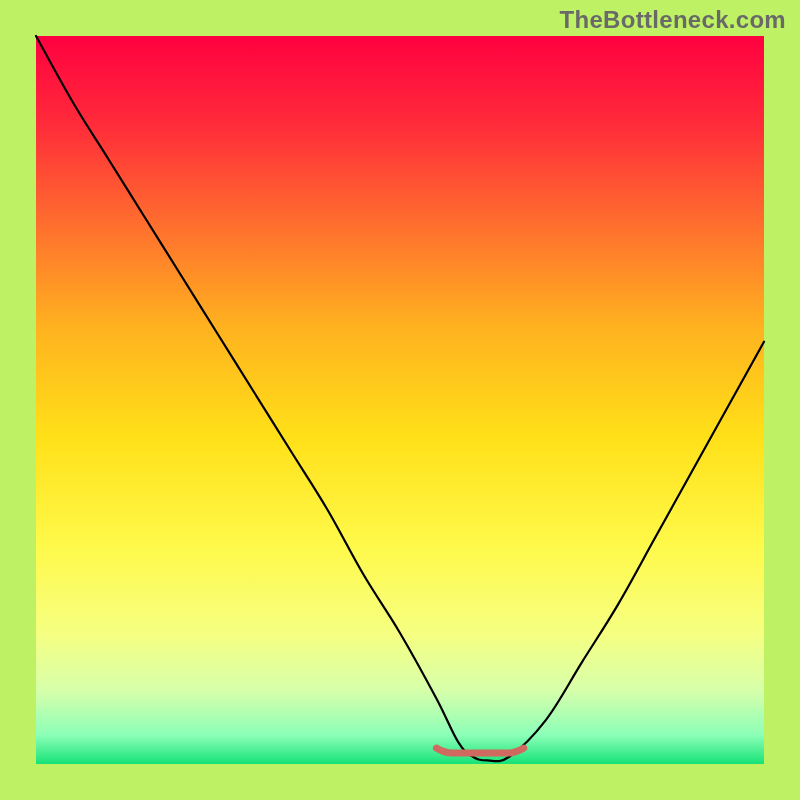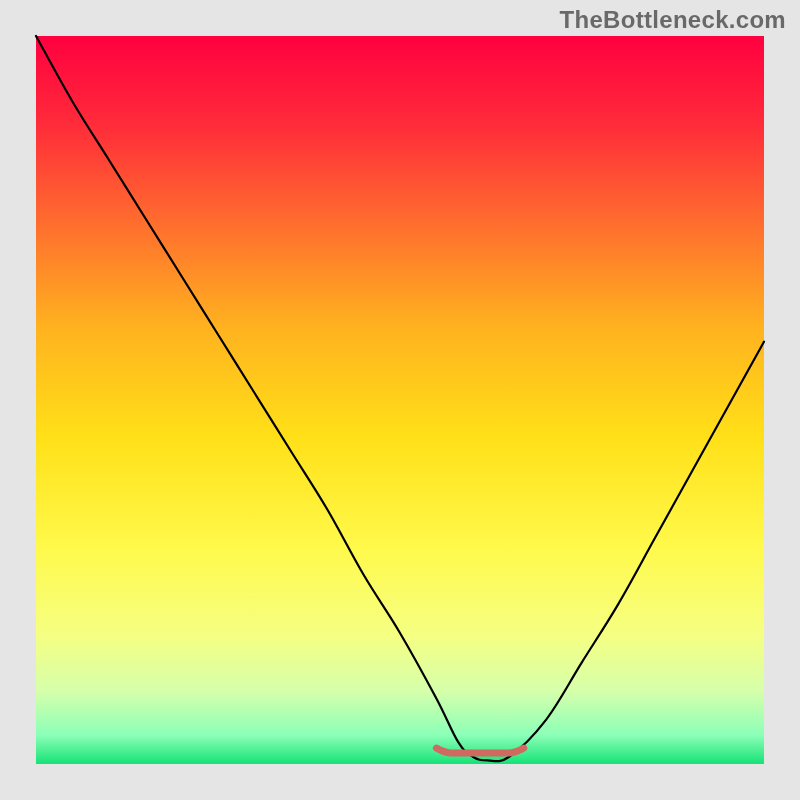--- a/index.html
+++ b/index.html
@@ -7,21 +7,21 @@
     padding: 0;
     width: 800px;
     height: 800px;
     background: #000;
     overflow: hidden;
   }
   .wrap {
     position: relative;
     width: 800px;
     height: 800px;
-    background: #e5e5e5;
+    background: #bef264;
   }
   .attribution {
     position: absolute;
     top: 6px;
     right: 14px;
     font-family: Arial, Helvetica, sans-serif;
     font-size: 24px;
     font-weight: 600;
     color: #696969;
     letter-spacing: 0.3px;

